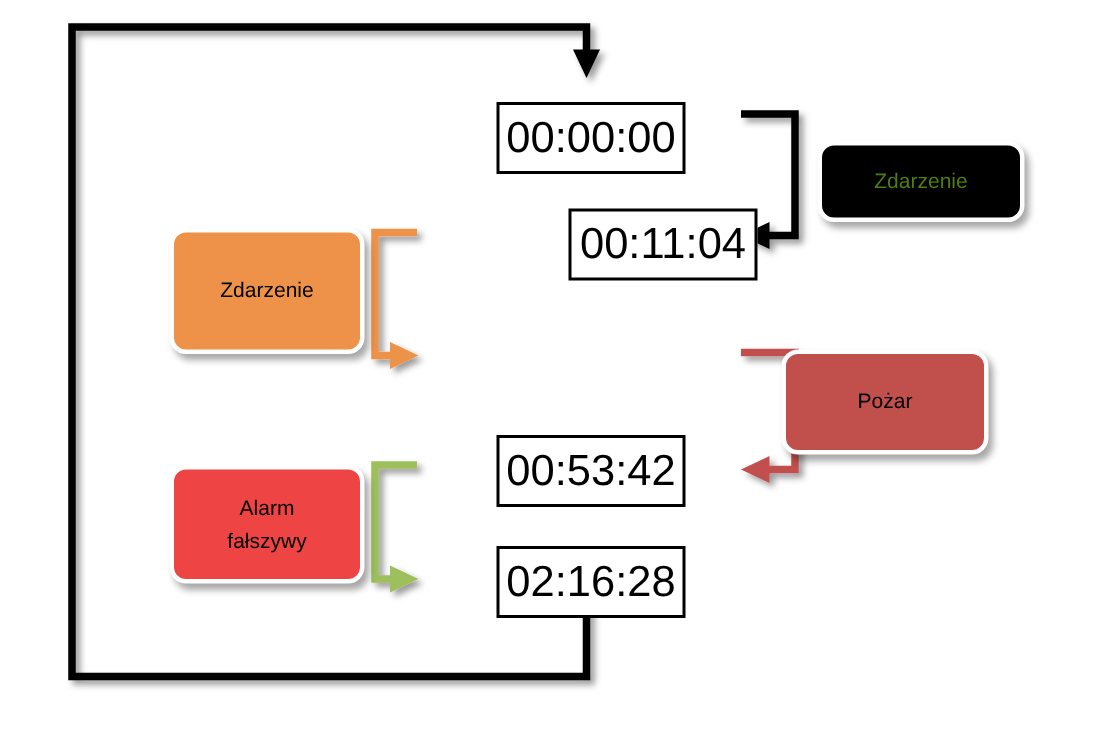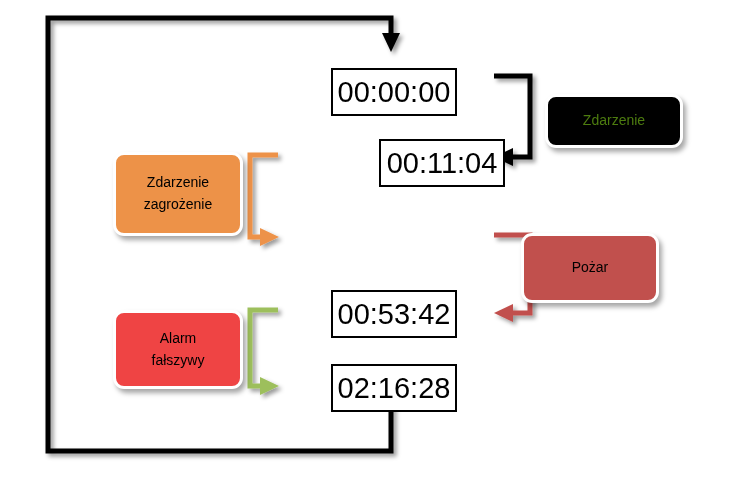--- a/index.html
+++ b/index.html
@@ -103,21 +103,20 @@
     </g>
   </svg>
 
   <div class="time-box" style="left:331px; top:68px;">00:00:00</div>
   <div class="time-box" style="left:331px; top:139px;margin-left:48px;">00:11:04</div>
   <div class="time-box" style="left:331px; top:290px;">00:53:42</div>
   <div class="time-box" style="left:331px; top:364px;">02:16:28</div>
 
   <div class="label-box box-orange" style="left:113px; top:152px; width:130px; height:84px;">
     <span class="line">Zdarzenie</span>
-    <span class="line">zagrożenie</span>
   </div>
 
   <div class="label-box box-green" style="left:113px; top:310px; width:130px; height:79px;">
     <span class="line">Alarm</span>
     <span class="line">fałszywy</span>
   </div>
 
   <div class="label-box box-black" style="left:545px; top:94px; width:138px; height:54px;">
     <span class="line">Zdarzenie</span>
   </div>

